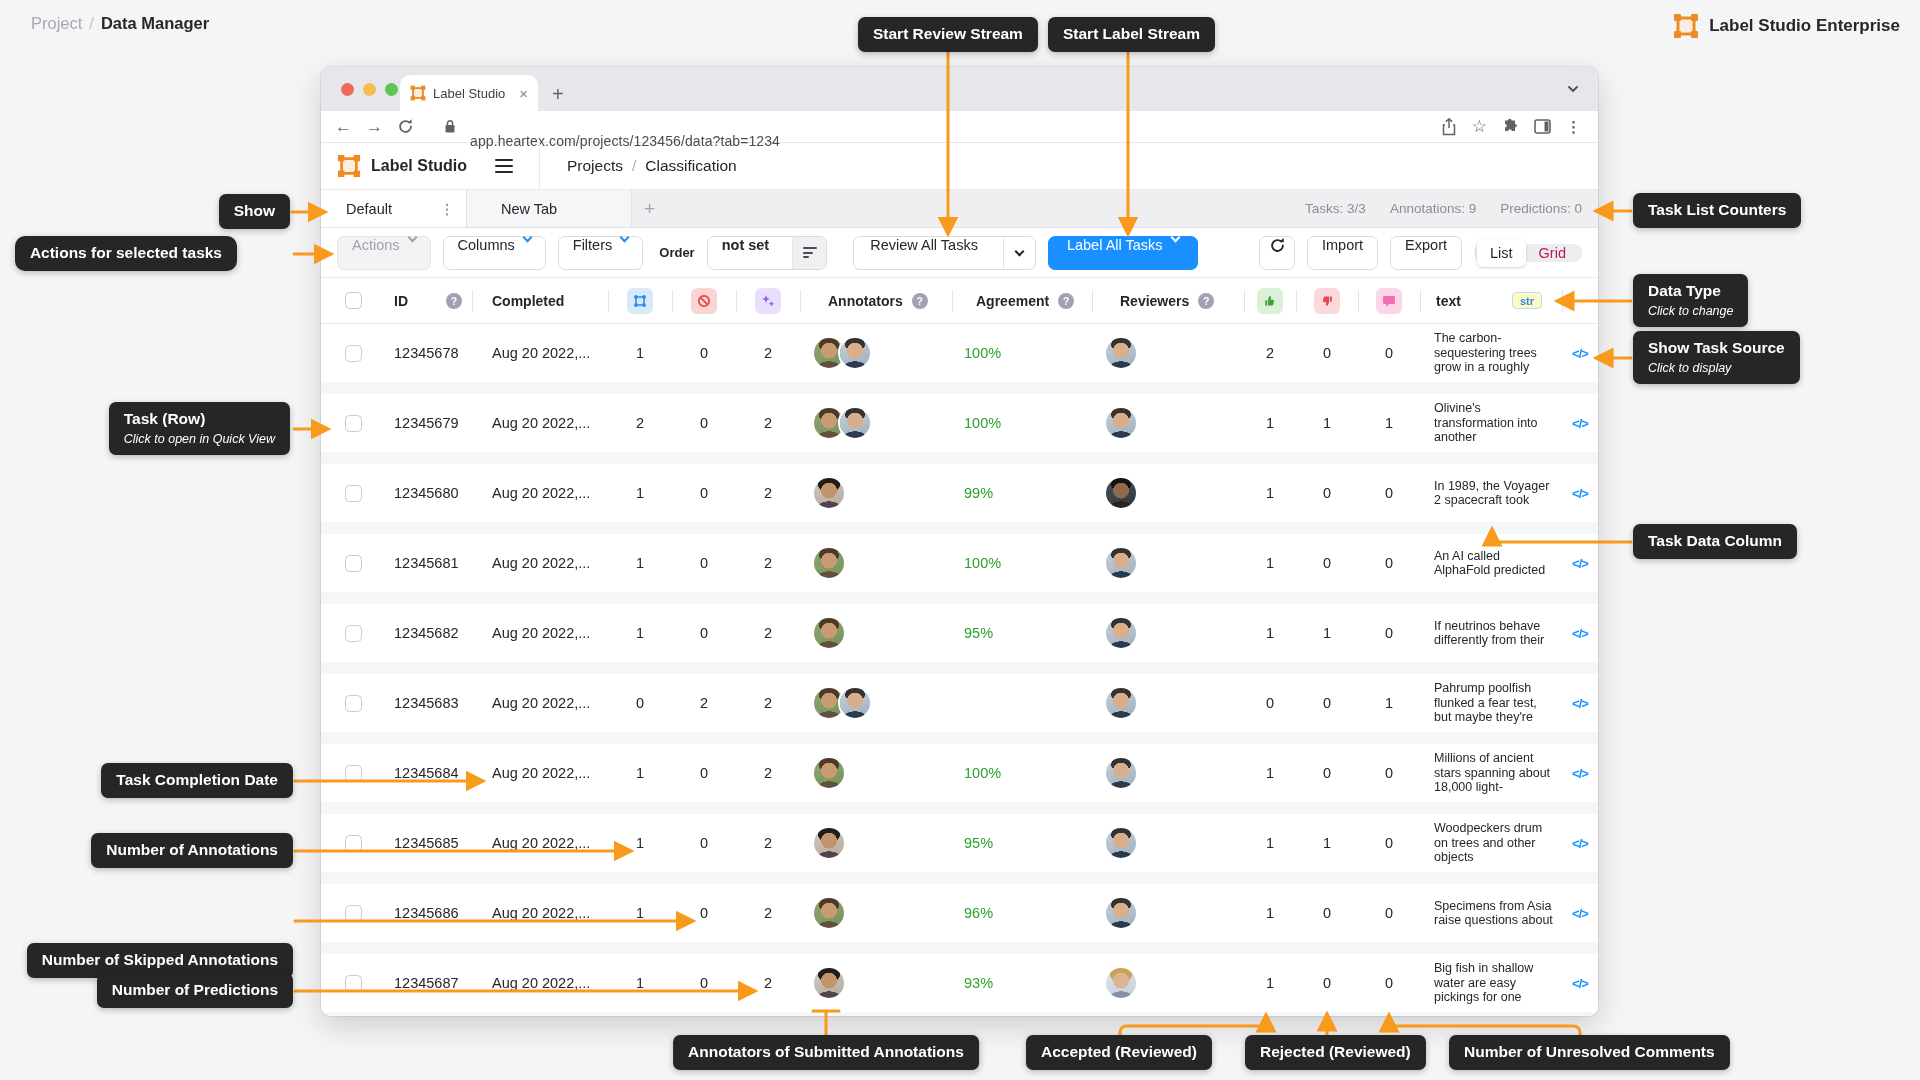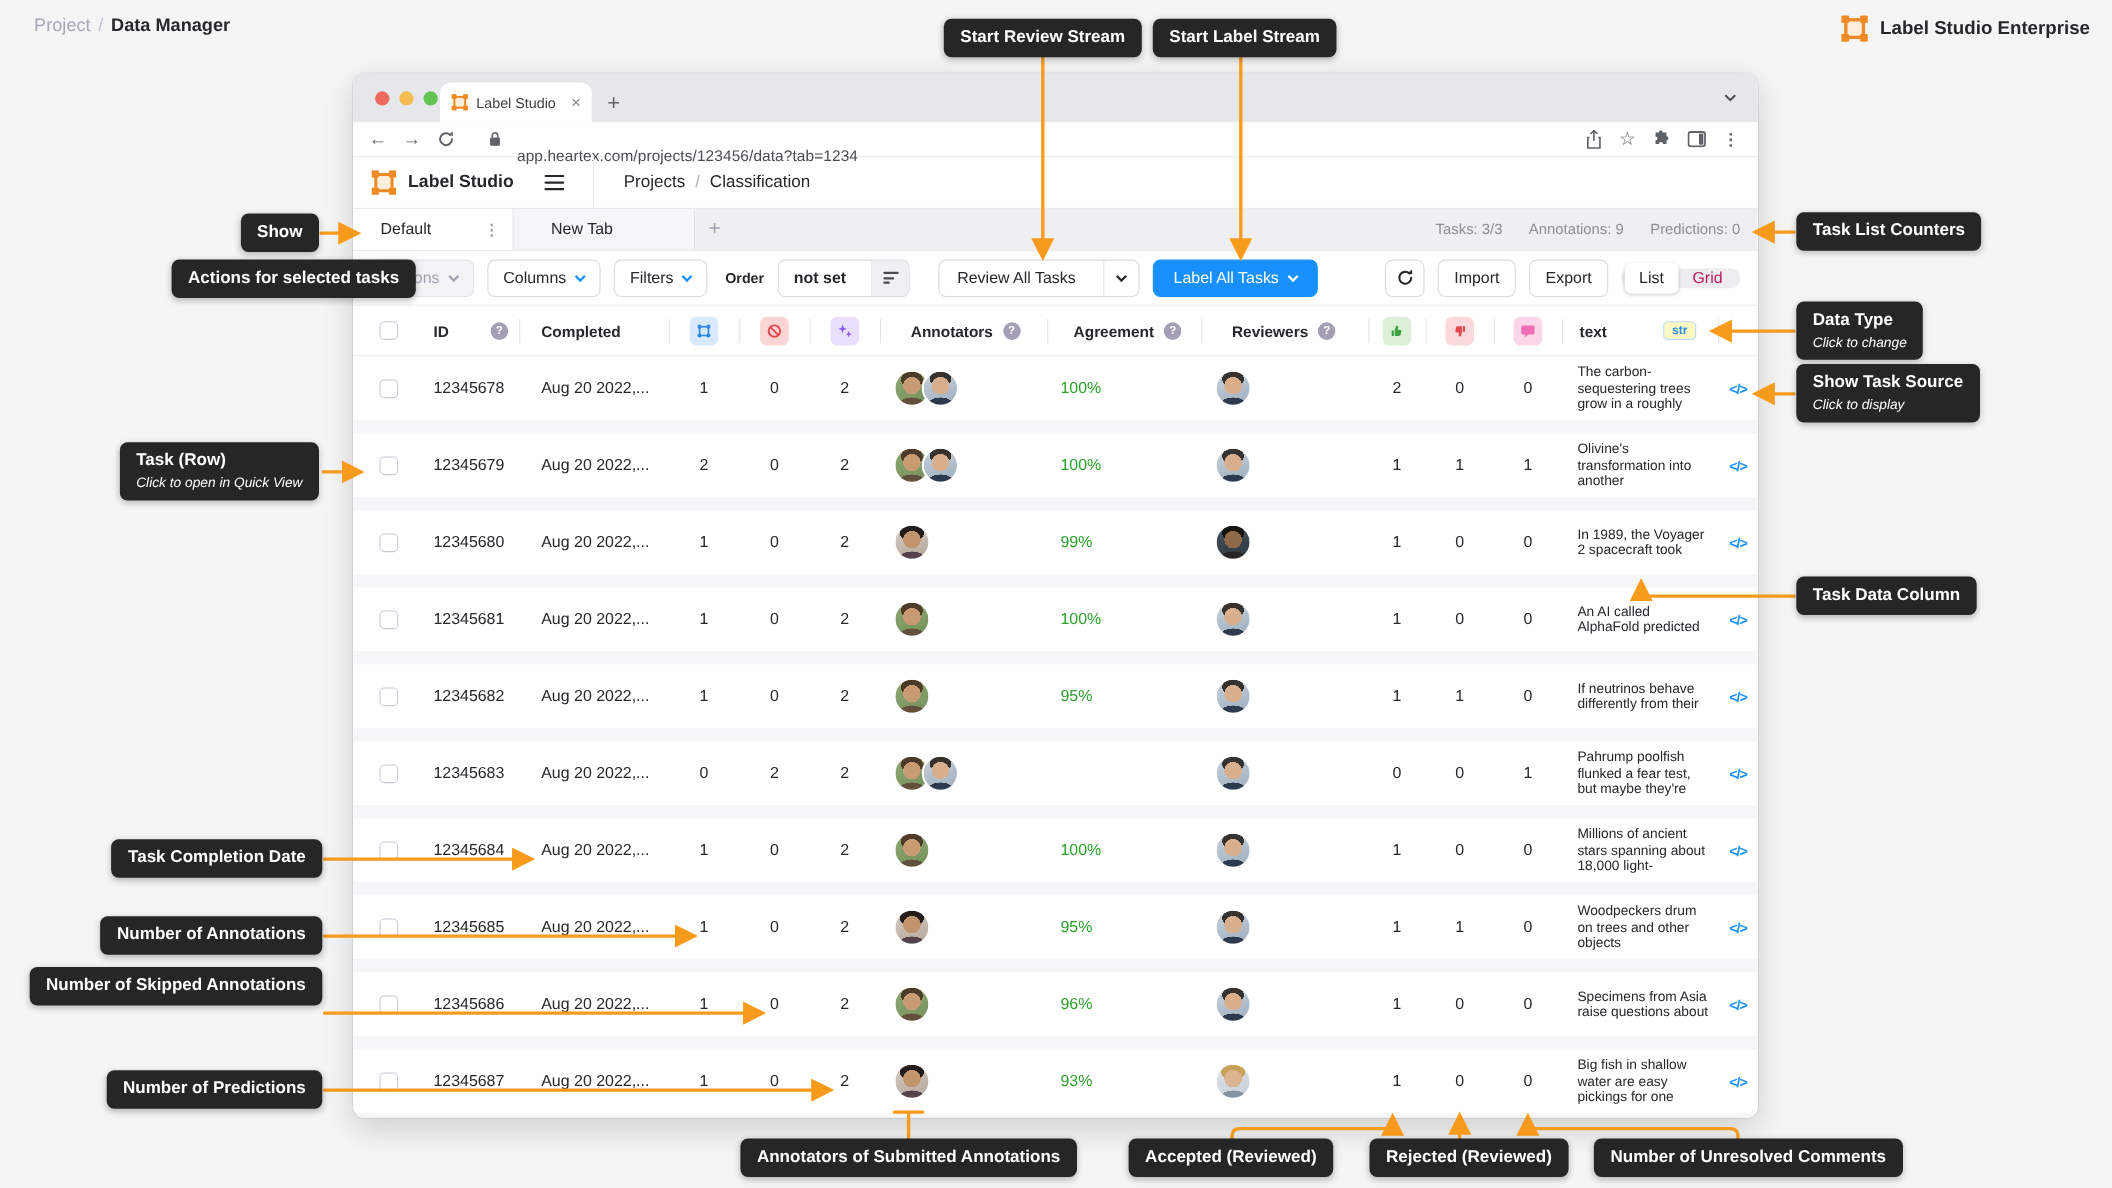--- a/index.html
+++ b/index.html
@@ -57,21 +57,21 @@
   .vtab.active { width:146px; background:#fff; border-right:1px solid #E2E2E7; padding-left:25px; }
   .vtab.active .kebab { margin-left:auto; margin-right:12px; color:#9D9AAB; font-size:14px; font-weight:700; }
   .vtab.plain { width:165px; padding-left:34px; border-right:1px solid #E2E2E7; }
   .vt-spacer { flex:1; background:#EFEFF1; display:flex; align-items:center; padding:0 16px 0 12px; }
   .vt-plus { color:#A3A0AF; font-size:19px; }
   .counters { margin-left:auto; display:flex; gap:24px; color:#8D8D96; font-size:13.5px; }
 
   .toolbar { height:50px; display:flex; align-items:center; background:#fff; padding:0 16px;
     border-bottom:1px solid #EBEBEF; }
   .btn { height:34px; border:1px solid #DADAE1; border-radius:7px; background:#fff;
-    display:inline-flex; align-items:center; gap:9px; padding:0 14px;
+    display:inline-flex; gap:9px; padding:0 14px;
     font-size:14.5px; font-weight:500; color:#26262B; white-space:nowrap; }
   .btn.disabled { background:#F3F3F5; color:#A5A2B1; border-color:#E4E4E9; }
   .chev { width:7px; height:7px; border-right:2px solid currentColor; border-bottom:2px solid currentColor;
     transform:rotate(45deg); margin-top:-3px; flex:none; }
   .chev.blue { color:#1890FF; }
   .order-lab { font-size:13px; font-weight:600; margin:0 12px 0 16px; }
   .btn.split { padding:0; }
   .btn.split .seg-txt { padding:0 14px; }
   .btn.split .seg-ico { width:34px; align-self:stretch; display:flex; align-items:center; justify-content:center;
     background:#F0F0F3; border-left:1px solid #E4E4E9; border-radius:0 6px 6px 0; }
@@ -648,29 +648,29 @@
     <div class="cell c-src">
           <span class="code-ico">&lt;/&gt;</span>
         </div>
   </div>
     </div>
 </div>
 
 <div class="callout" style="left:858px; top:17px;"><span>Start Review Stream</span></div>
 <div class="callout" style="left:1048px; top:17px;"><span>Start Label Stream</span></div>
 <div class="callout" style="right:1630px; top:194px;"><span>Show</span></div>
-<div class="callout" style="right:1542px; top:236px;"><span>Actions for selected tasks</span></div>
+<div class="callout" style="right:1683px; top:236px;border-radius:10px;"><span>Actions for selected tasks</span></div>
 <div class="callout" style="left:1633px; top:193px;"><span>Task List Counters</span></div>
 <div class="callout" style="left:1633px; top:274px;"><span>Data Type</span><span class="sub">Click to change</span></div>
 <div class="callout" style="left:1633px; top:331px;"><span>Show Task Source</span><span class="sub">Click to display</span></div>
 <div class="callout" style="right:1630px; top:402px;"><span>Task (Row)</span><span class="sub">Click to open in Quick View</span></div>
 <div class="callout" style="left:1633px; top:524px;"><span>Task Data Column</span></div>
 <div class="callout" style="right:1627px; top:763px;"><span>Task Completion Date</span></div>
 <div class="callout" style="right:1627px; top:833px;"><span>Number of Annotations</span></div>
-<div class="callout" style="right:1627px; top:879px;"><span>Number of Skipped Annotations</span></div>
+<div class="callout" style="right:1627px; top:943px;"><span>Number of Skipped Annotations</span></div>
 <div class="callout" style="right:1627px; top:973px;"><span>Number of Predictions</span></div>
 <div class="callout ctr" style="left:826px; top:1035px;"><span>Annotators of Submitted Annotations</span></div>
 <div class="callout" style="left:1026px; top:1035px;"><span>Accepted (Reviewed)</span></div>
 <div class="callout" style="left:1245px; top:1035px;"><span>Rejected (Reviewed)</span></div>
 <div class="callout" style="left:1449px; top:1035px;"><span>Number of Unresolved Comments</span></div>
 
 <svg class="overlay" width="1920" height="1080" viewBox="0 0 1920 1080">
   <defs>
     <marker id="ah" markerWidth="8" markerHeight="8" refX="5.5" refY="3.5" orient="auto">
       <path d="M0 0 L7 3.5 L0 7 Z" fill="#F89A1C"></path>

